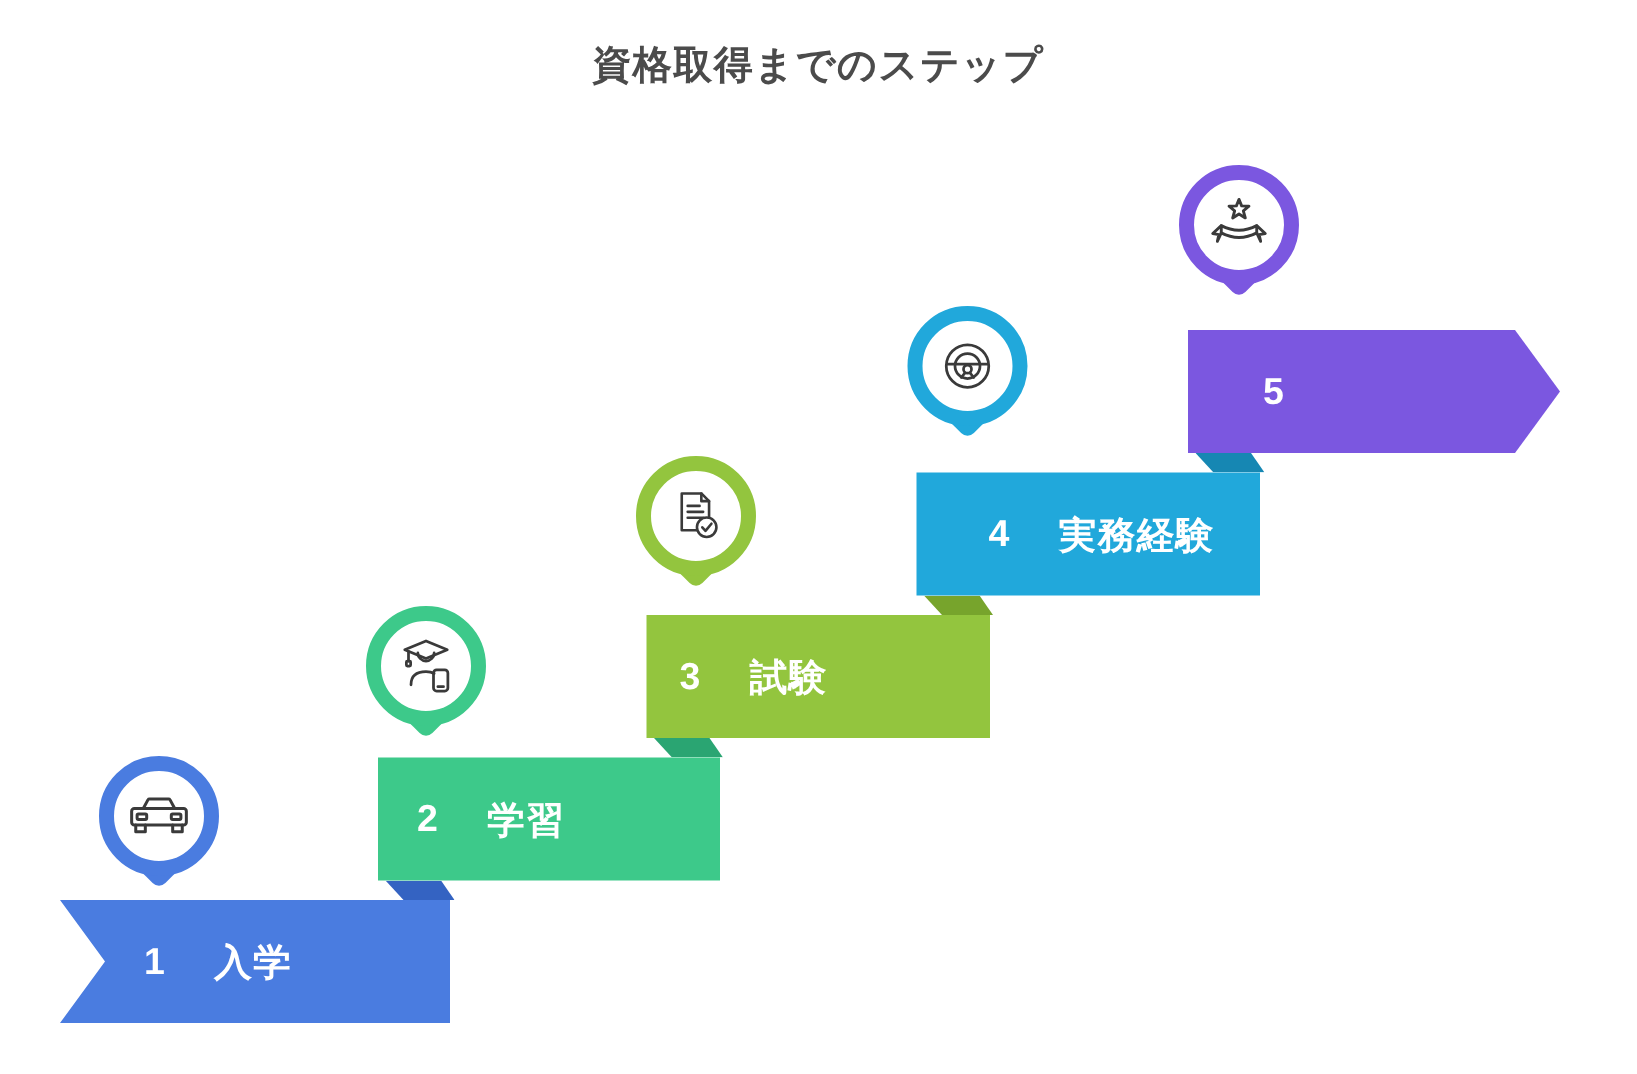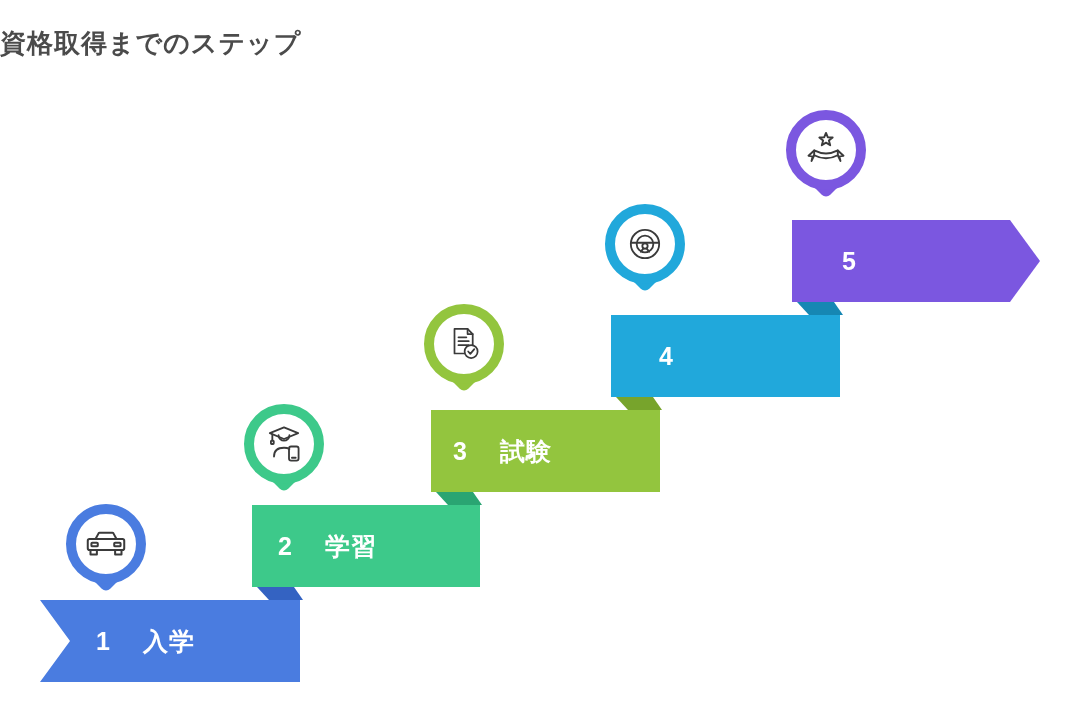--- a/index.html
+++ b/index.html
@@ -10,21 +10,21 @@
     background: #ffffff;
     overflow: hidden;
     font-family: "Liberation Sans", "DejaVu Sans", sans-serif;
   }
 
   .title {
     position: absolute;
     top: 26px;
     left: 0;
     width: 100%;
-    text-align: left;
+    text-align: center;
     font-size: 26px;
     font-weight: 700;
     letter-spacing: 1px;
     color: #4b4b4b;
   }
 
   
   .bar {
     position: absolute;
     height: 82px;
@@ -183,20 +183,21 @@
           <circle cx="24" cy="24" r="10"></circle>
           <path d="M8 22.5 H40"></path>
           <circle cx="24" cy="26.5" r="3.2"></circle>
           <path d="M22 29.5 L19 33.2"></path>
           <path d="M26 29.5 L29 33.2"></path>
         </svg>
       </div>
     </div>
     <div class="bar bar-4">
       <span class="num">4</span>
+      <span class="label">実務経験</span>
     </div>
   </div>
 
   <div class="step" style="--c: #7b57e0;">
     <div class="pin pin-5">
       <div class="tail"></div>
       <div class="circle">
         <svg class="icon" width="42" height="42" viewBox="0 0 48 48">
           <path d="M24 4.5 L26 9.4 L31.6 9.7 L27.3 13.2 L28.8 18.6 L24 15.6 L19.2 18.6 L20.7 13.2 L16.4 9.7 L22 9.4 Z"></path>
           <path d="M10.5 24.5 Q24 31.5 37.5 24.5 L37.5 30 Q24 37 10.5 30 Z"></path>

